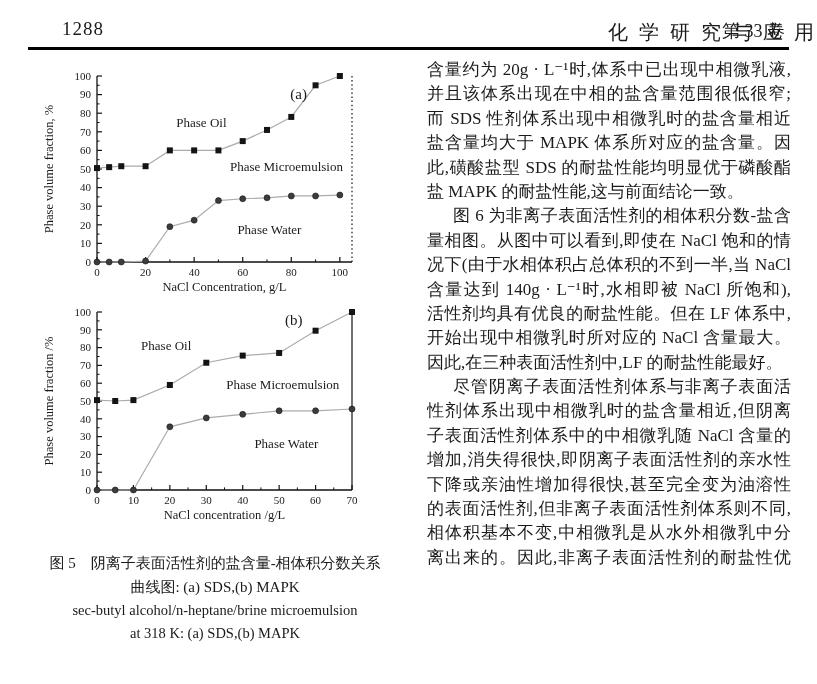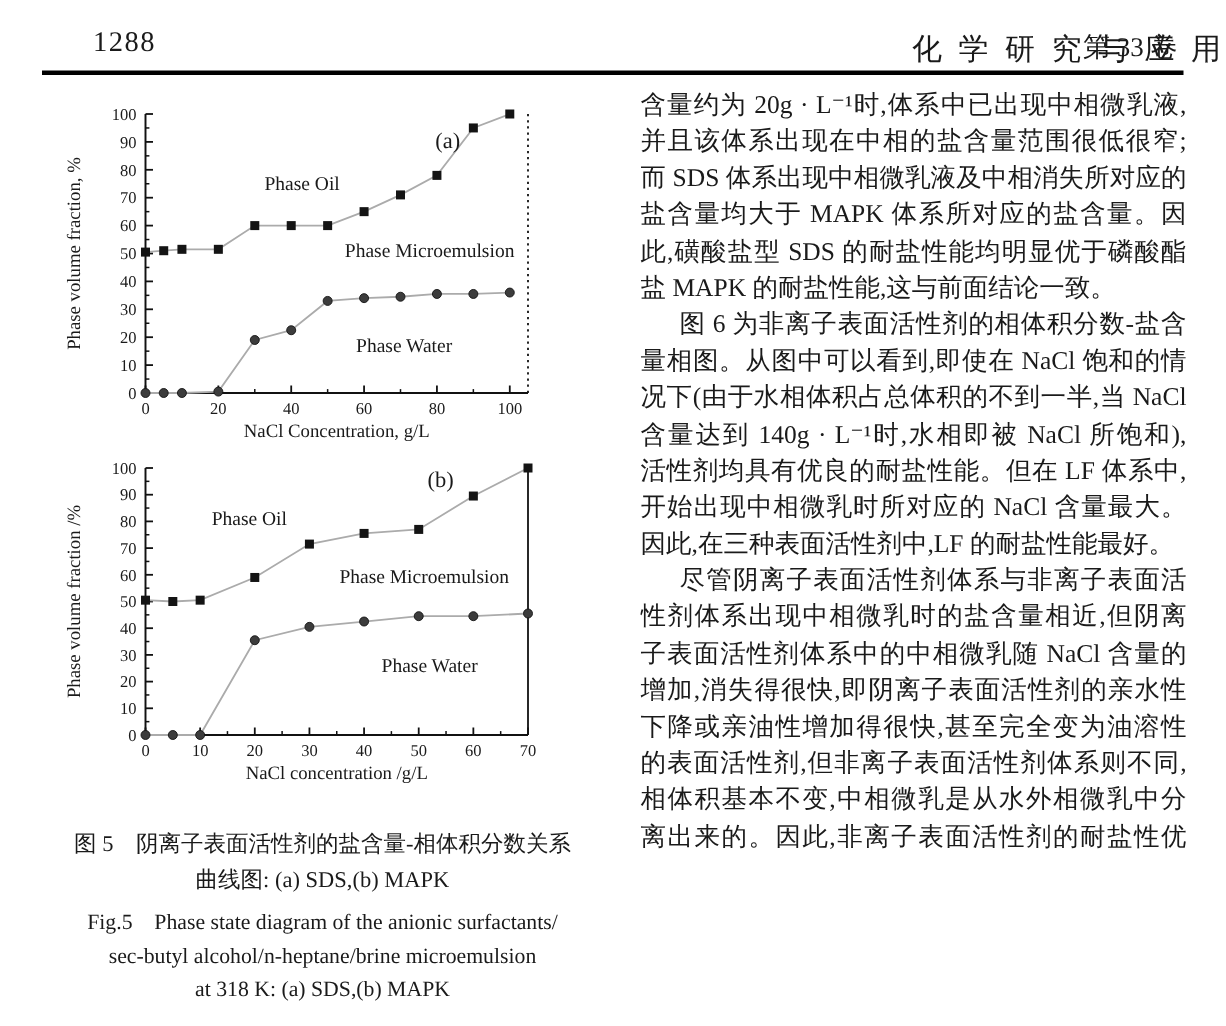--- a/index.html
+++ b/index.html
@@ -214,30 +214,29 @@
         <text x="244.78571428571428" y="94.98" text-anchor="middle" font-size="13">Phase Microemulsion</text>
         <text x="248.42857142857144" y="153.72" text-anchor="middle" font-size="13">Phase Water</text>
         <text x="186.5" y="225" text-anchor="middle" font-size="12.5">NaCl concentration /g/L</text>
         <text x="15" y="107" text-anchor="middle" font-size="12.5" transform="rotate(-90 15 107)">Phase volume fraction /%</text>
       </svg>
   </div>
 
   <div class="caption">
     <div class="cap-cn">图 5　阴离子表面活性剂的盐含量-相体积分数关系</div>
     <div class="cap-cn">曲线图: (a) SDS,(b) MAPK</div>
-    <div class="cap-en cap-en-first">Fig.5　Phase state diagram of the anionic surfactants/</div>
     <div class="cap-en">sec-butyl alcohol/n-heptane/brine microemulsion</div>
     <div class="cap-en">at 318 K: (a) SDS,(b) MAPK</div>
   </div>
 
 
   <div class="right-col">
       <div class="rline">含量约为 20g · L⁻¹时,体系中已出现中相微乳液,</div>
       <div class="rline">并且该体系出现在中相的盐含量范围很低很窄;</div>
-      <div class="rline">而 SDS 体系出现中相微乳液及中相消失所对应的</div>
+      <div class="rline">而 SDS 性剂体系出现中相微乳时的盐含量相近</div>
       <div class="rline">盐含量均大于 MAPK 体系所对应的盐含量。因</div>
       <div class="rline">此,磺酸盐型 SDS 的耐盐性能均明显优于磷酸酯</div>
       <div class="rline plast">盐 MAPK 的耐盐性能,这与前面结论一致。</div>
       <div class="rline pind">图 6 为非离子表面活性剂的相体积分数-盐含</div>
       <div class="rline">量相图。从图中可以看到,即使在 NaCl 饱和的情</div>
       <div class="rline">况下(由于水相体积占总体积的不到一半,当 NaCl</div>
       <div class="rline">含量达到 140g · L⁻¹时,水相即被 NaCl 所饱和),</div>
       <div class="rline">活性剂均具有优良的耐盐性能。但在 LF 体系中,</div>
       <div class="rline">开始出现中相微乳时所对应的 NaCl 含量最大。</div>
       <div class="rline plast">因此,在三种表面活性剂中,LF 的耐盐性能最好。</div>

